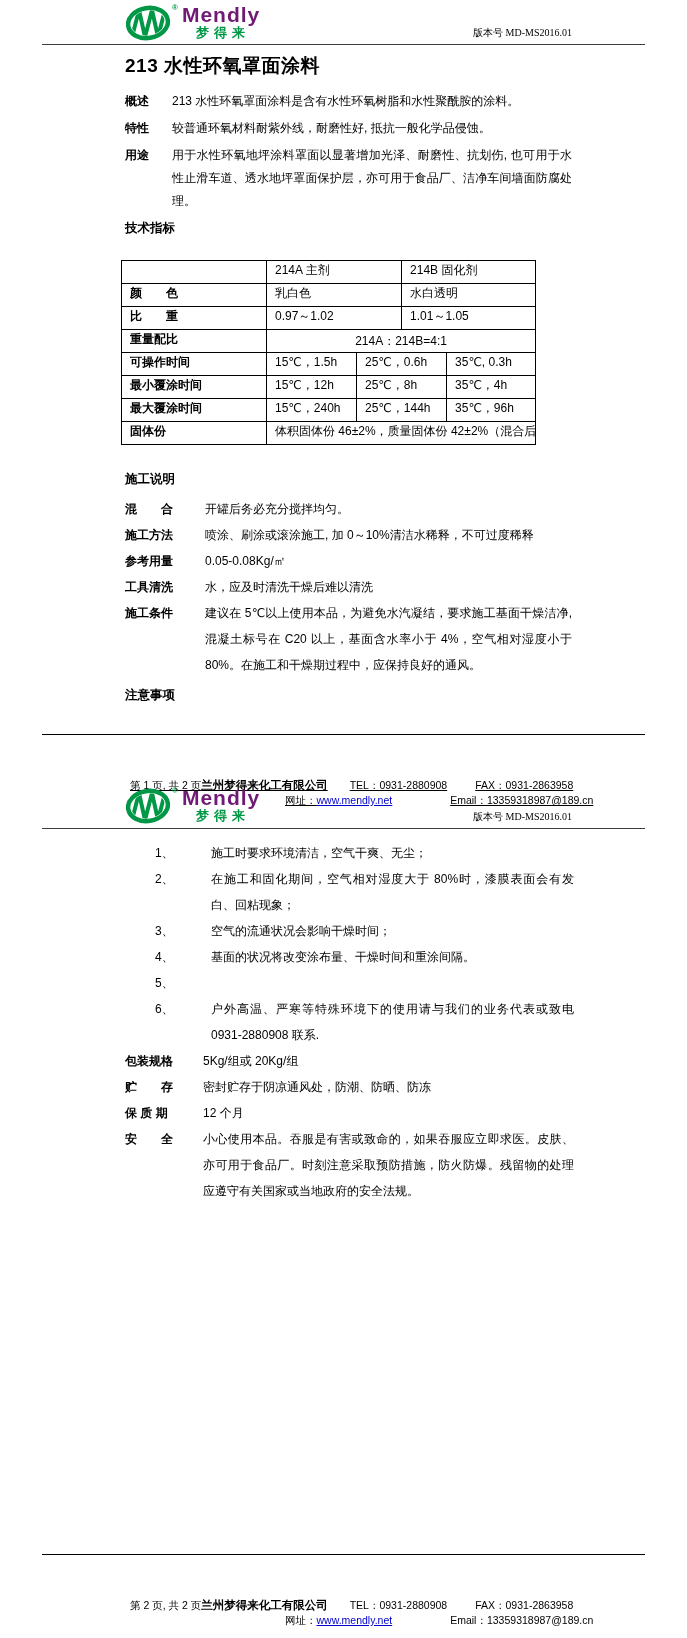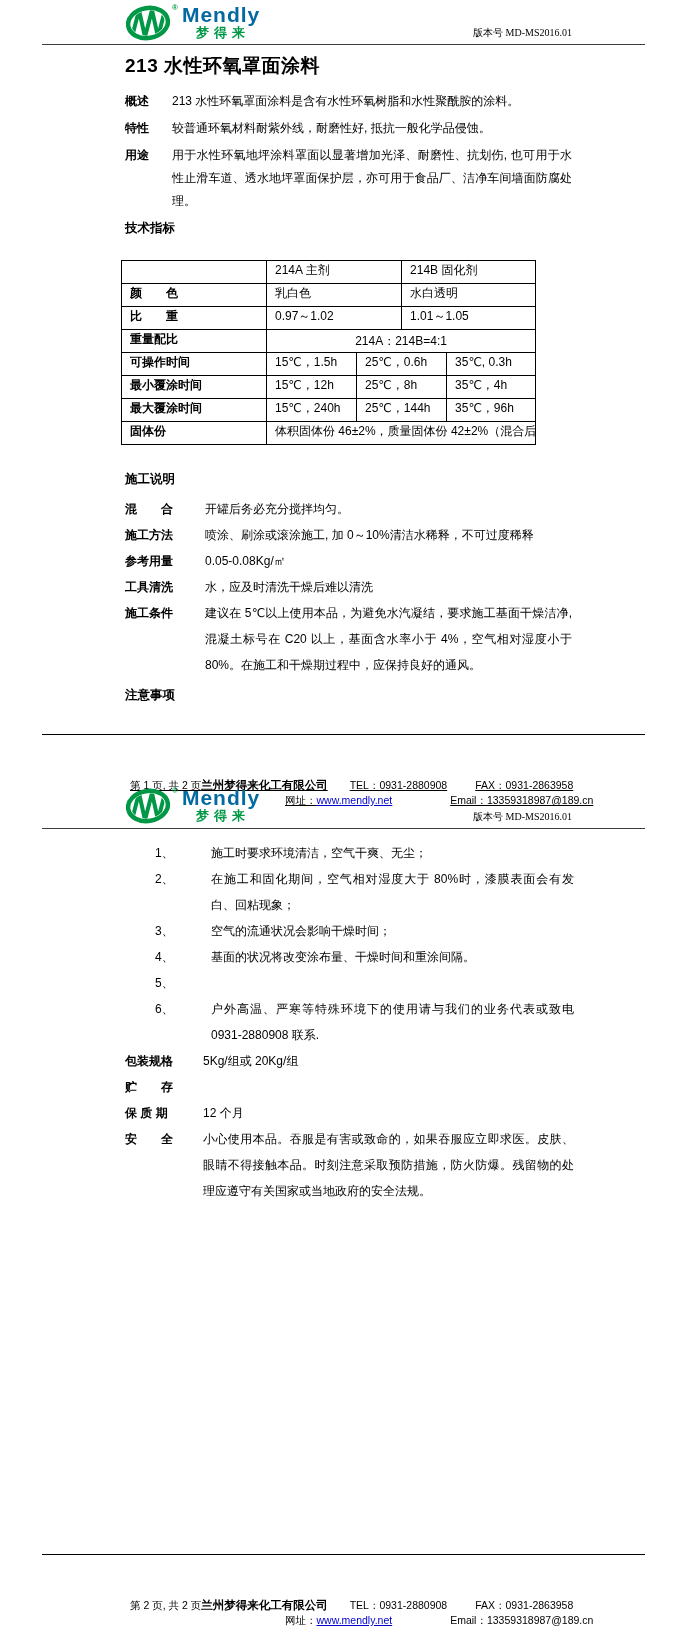--- a/index.html
+++ b/index.html
@@ -6,21 +6,21 @@
   html,body { background:#ffffff; }
   body { font-family:"Liberation Sans","DejaVu Sans",sans-serif; color:#000; }
   #page { position:relative; width:687px; height:1638px; background:#fff; overflow:hidden; }
 
   
   .doc-header { position:absolute; left:42px; right:42px; height:45px; border-bottom:1px solid #3c3c3c; }
   .doc-header.h2 { top:785px; height:44px; }
   .logo { position:absolute; left:84px; top:5px; display:flex; align-items:flex-start; }
   .h2 .logo { top:3px; }
   .logo-texts { display:flex; flex-direction:column; margin-left:4px; }
-  .brand-en { font-size:21px; font-weight:bold; color:#0369a1; letter-spacing:1px; line-height:20px; }
+  .brand-en { font-size:21px; font-weight:bold; color:#701a75; letter-spacing:1px; line-height:20px; }
   .brand-cn { font-size:13px; font-weight:bold; color:#009846; letter-spacing:5px; line-height:15px; margin-left:14px; }
   .reg-mark { font-size:8px; color:#009846; font-weight:bold; position:relative; top:-2px; }
   .version { position:absolute; right:73px; top:26px; font-size:10px; font-family:"Liberation Serif","DejaVu Serif",serif; }
   .h2 .version { top:25px; }
 
   
   .p1-body { position:absolute; top:53px; left:125px; width:447px; }
   .p2-body { position:absolute; top:840px; left:125px; width:449px; }
   .doc-title { font-size:19px; font-weight:bold; letter-spacing:0.5px; margin-bottom:11px; }
   .kv { display:flex; line-height:23px; font-size:12px; margin-bottom:4px; }
@@ -250,28 +250,29 @@
       <span class="num">6、</span>
       <span class="txt">户外高温、严寒等特殊环境下的使用请与我们的业务代表或致电 0931-2880908 联系.</span>
     </div>
 
     <div class="info-row">
       <span class="k">包装规格</span>
       <span class="v">5Kg/组或 20Kg/组</span>
     </div>
     <div class="info-row">
       <span class="k">贮　　存</span>
+      <span class="v">密封贮存于阴凉通风处，防潮、防晒、防冻</span>
     </div>
     <div class="info-row">
       <span class="k">保 质 期</span>
       <span class="v">12 个月</span>
     </div>
     <div class="info-row">
       <span class="k">安　　全</span>
-      <span class="v">小心使用本品。吞服是有害或致命的，如果吞服应立即求医。皮肤、眼睛不得接触本品。时刻注意采取预防措施，防火防爆。残留物的处理应遵守有关国家或当地政府的安全法规。</span>
+      <span class="v">小心使用本品。吞服是有害或致命的，如果吞服应立即求医。皮肤、亦可用于食品厂。时刻注意采取预防措施，防火防爆。残留物的处理应遵守有关国家或当地政府的安全法规。</span>
     </div>
   </div>
 
   <div class="doc-footer f2">
     <div class="footer-row1">
       <span class="footer-page">第 2 页, 共 2 页</span>
       <span class="footer-company">兰州梦得来化工有限公司</span>
       <span class="footer-tel">TEL：0931-2880908</span>
       <span class="footer-fax">FAX：0931-2863958</span>
     </div>

